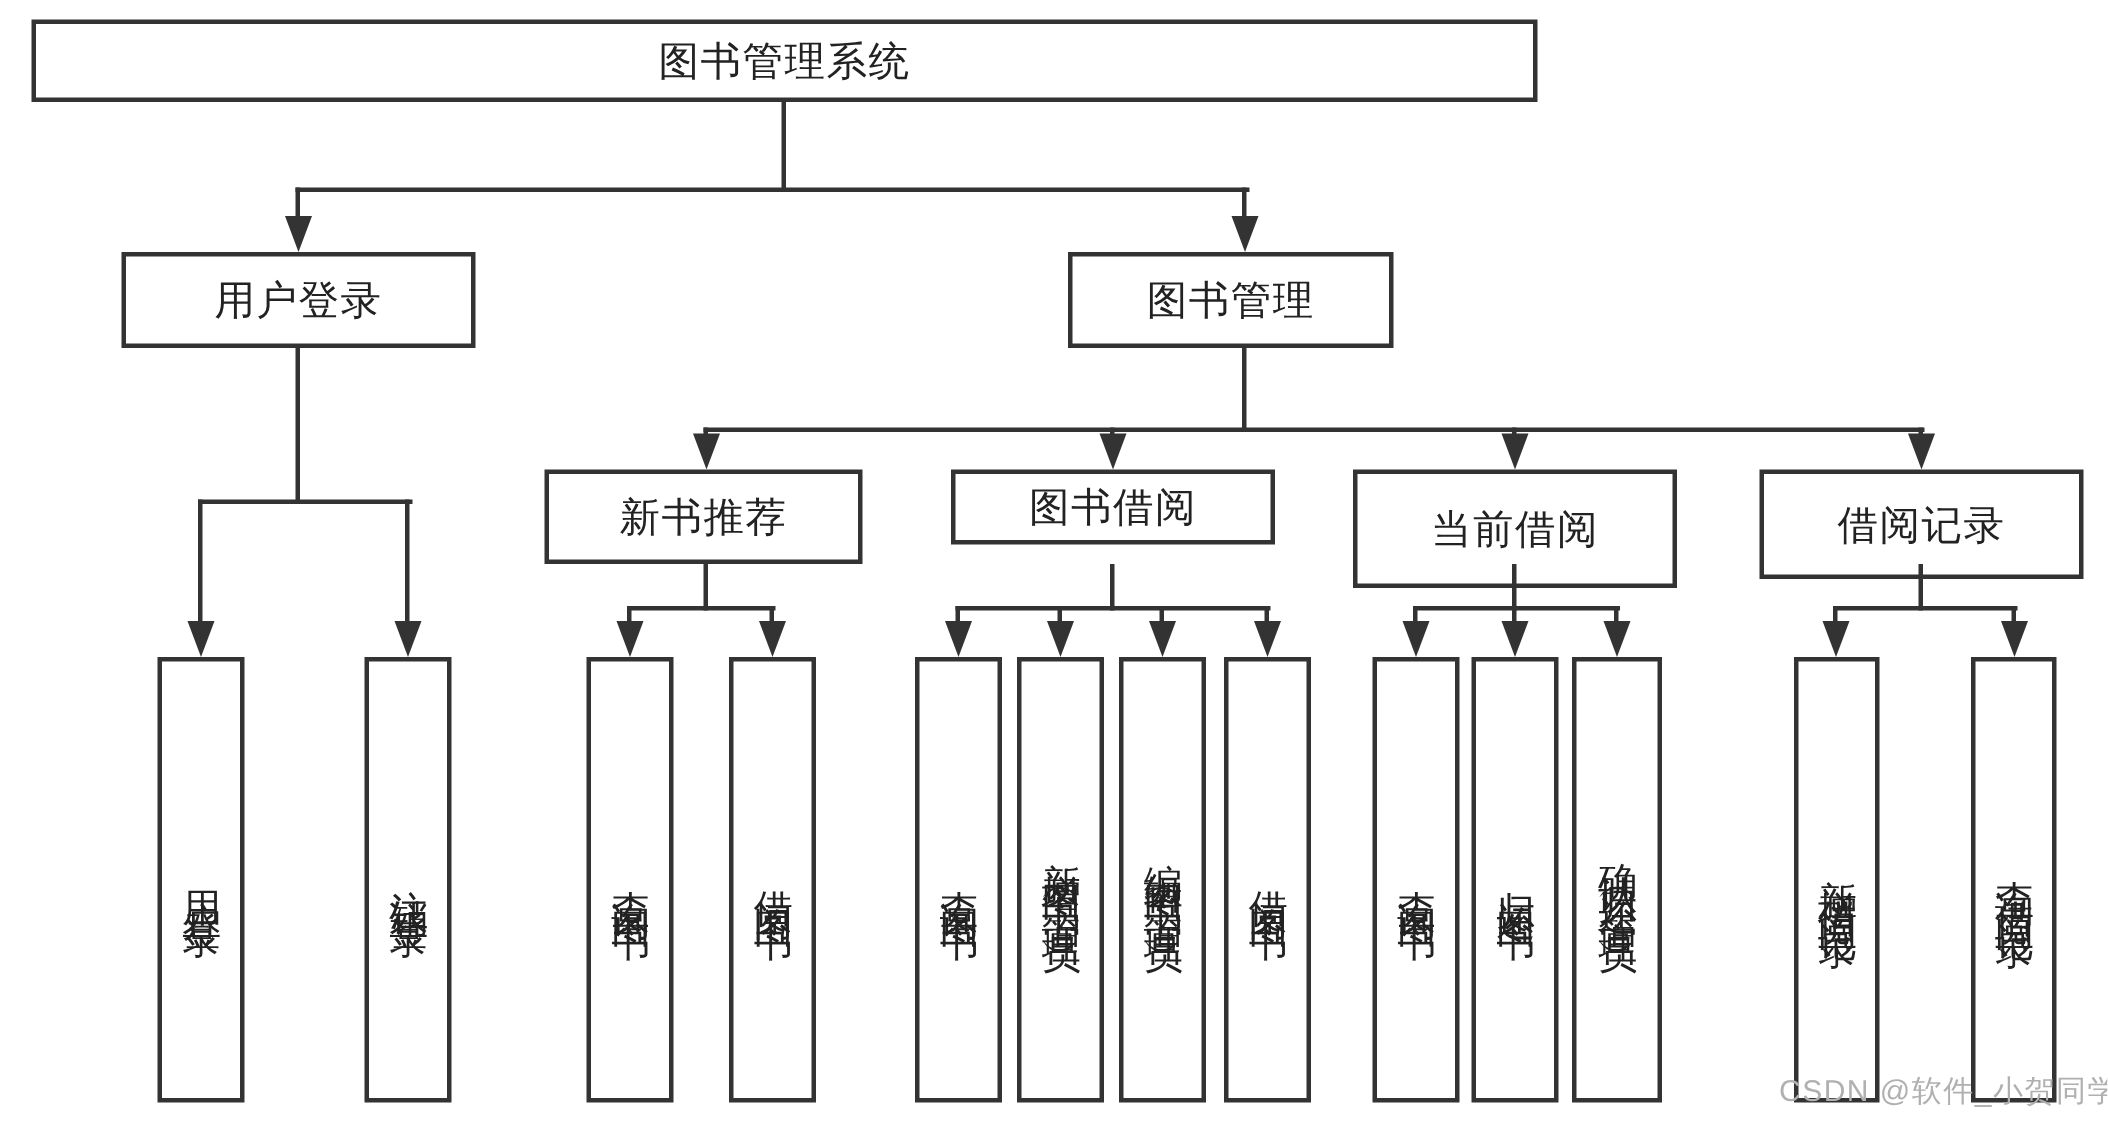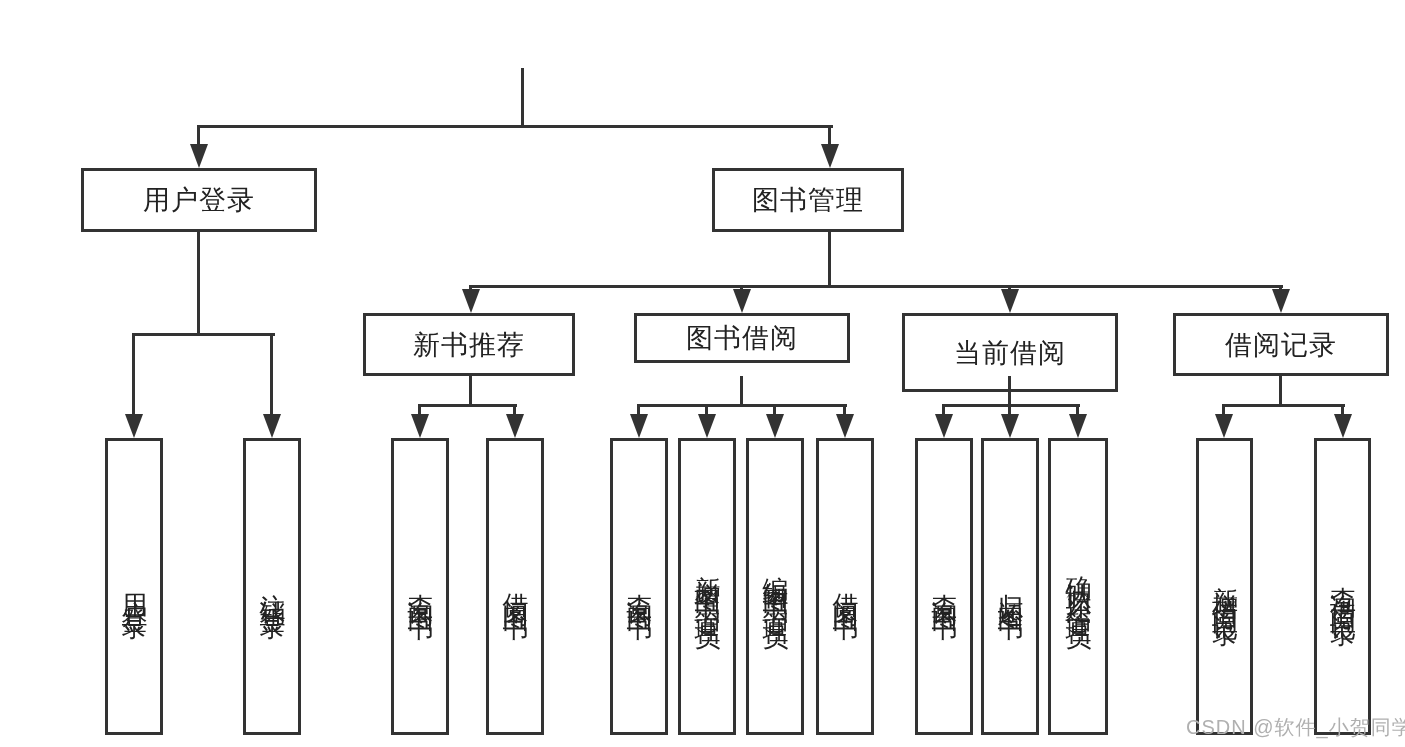--- a/index.html
+++ b/index.html
@@ -26,32 +26,35 @@
   .watermark{
     position:absolute;left:1186px;top:714px;font-size:20px;color:#b0b0b0;
     letter-spacing:1px;white-space:nowrap;
   }
 </style>
 </head>
 <body>
 
 <div id="canvas">
 
+  <div class="node" style="left:21px;top:13px;width:1004px;height:55px;">
+    <span class="h-label">图书管理系统</span>
+  </div>
 
   <div class="vline" style="left:521px;top:68px;height:59px;"></div>
   <div class="hline" style="left:197px;top:125px;width:636px;"></div>
   <div class="vline" style="left:197px;top:125px;height:21px;"></div>
   <div class="arrow" style="left:190px;top:144px;"></div>
   <div class="vline" style="left:828px;top:125px;height:21px;"></div>
   <div class="arrow" style="left:821px;top:144px;"></div>
 
   <div class="node" style="left:81px;top:168px;width:236px;height:64px;">
     <span class="h-label">用户登录</span>
   </div>
-  <div class="node" style="left:712px;top:168px;width:192px;height:64px;align-items:center;">
+  <div class="node" style="left:712px;top:168px;width:217px;height:64px;align-items:center;">
     <span class="h-label">图书管理</span>
   </div>
 
   <div class="vline" style="left:197px;top:232px;height:104px;"></div>
   <div class="hline" style="left:132px;top:333px;width:143px;"></div>
   <div class="vline" style="left:132px;top:333px;height:83px;"></div>
   <div class="arrow" style="left:125px;top:414px;"></div>
   <div class="vline" style="left:270px;top:333px;height:83px;"></div>
   <div class="arrow" style="left:263px;top:414px;"></div>
 
@@ -68,21 +71,21 @@
 
   <div class="node" style="left:363px;top:313px;width:212px;height:63px;">
     <span class="h-label">新书推荐</span>
   </div>
   <div class="node" style="left:634px;top:313px;width:216px;height:50px;">
     <span class="h-label">图书借阅</span>
   </div>
   <div class="node" style="left:902px;top:313px;width:216px;height:79px;">
     <span class="h-label">当前借阅</span>
   </div>
-  <div class="node" style="left:1173px;top:313px;width:216px;height:63px;">
+  <div class="node" style="left:1173px;top:313px;width:216px;height:73px;">
     <span class="h-label">借阅记录</span>
   </div>
 
   <div class="vline" style="left:469px;top:376px;height:31px;"></div>
   <div class="hline" style="left:418px;top:404px;width:99px;"></div>
   <div class="vline" style="left:418px;top:404px;height:12px;"></div>
   <div class="arrow" style="left:411px;top:414px;"></div>
   <div class="vline" style="left:513px;top:404px;height:12px;"></div>
   <div class="arrow" style="left:506px;top:414px;"></div>
 

